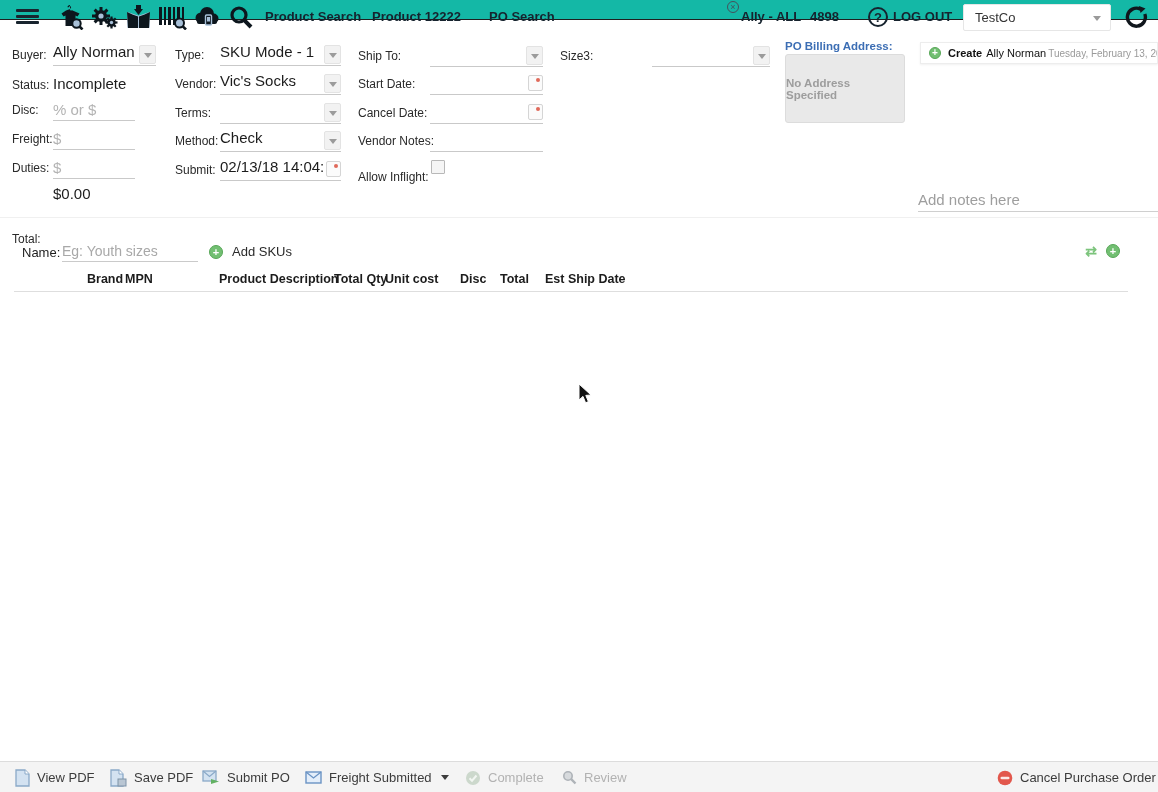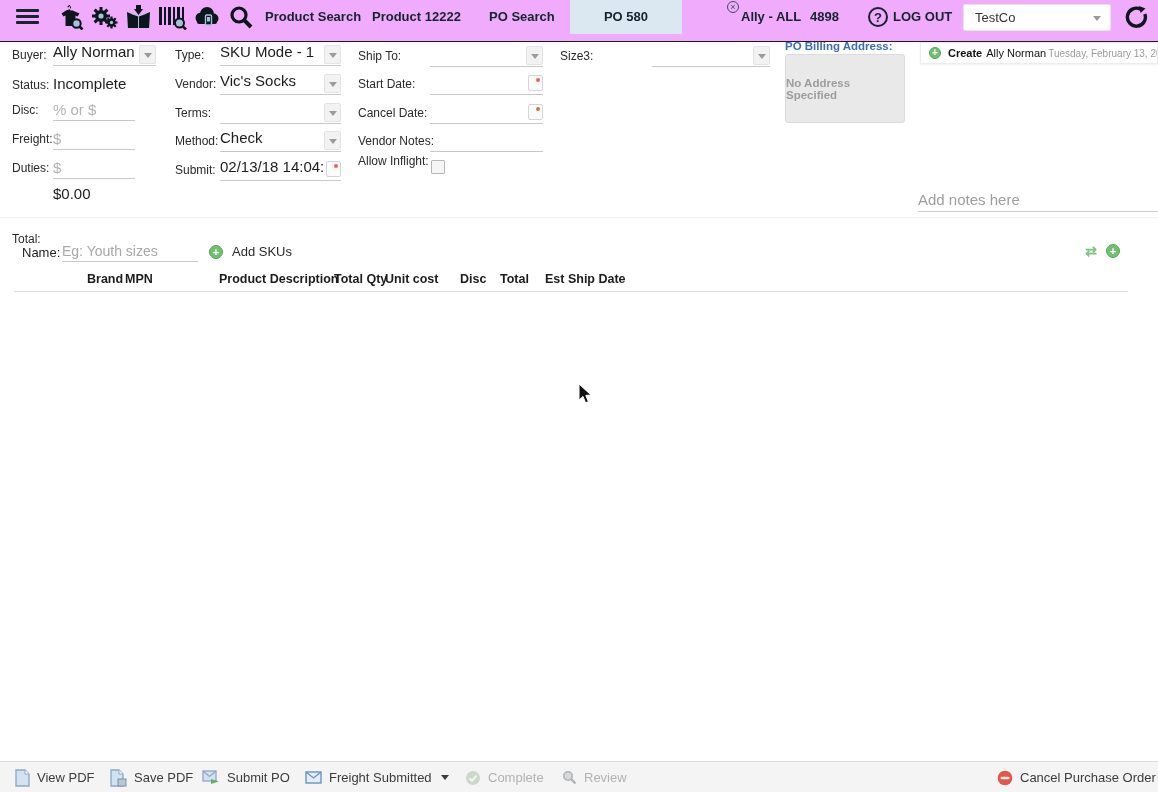--- a/index.html
+++ b/index.html
@@ -1,20 +1,20 @@
 <!DOCTYPE html>
 <html><head>
 <meta charset="utf-8">
 <style>
   * { margin:0; padding:0; box-sizing:border-box; }
   html,body { width:1158px; height:792px; background:#fff; font-family:"Liberation Sans", sans-serif; overflow:hidden; }
   #screen { position:relative; width:1158px; height:792px; background:#fff; }
 
   
-  .navbar { position:absolute; left:0; top:0; width:1158px; height:42px; background:#f0abfc; border-bottom:1px solid #1f1f1f; }
+  .navbar { position:absolute; left:0; top:0; width:1158px; height:20px; background:#14b8a6; border-bottom:1px solid #1f1f1f; }
   .hamburger { position:absolute; left:16px; top:9px; width:23px; height:16px; cursor:pointer; }
   .hamburger span { display:block; height:3px; background:#18242e; margin-bottom:3px; border-radius:1px; }
   .nav-icons { position:absolute; left:56px; top:3px; display:flex; gap:5px; align-items:center; height:28px; }
   .nav-icons .ico { width:29px; height:28px; display:flex; align-items:center; justify-content:center; cursor:pointer; }
   .nav-tab { position:absolute; top:0; height:34px; line-height:34px; font-size:13px; font-weight:bold; color:#16232e; cursor:pointer; white-space:nowrap; }
   .nav-tab.active-block { background:#dbe7f1; text-align:center; }
   .mini-close { position:absolute; left:727px; top:1px; width:12px; height:12px; border:1px solid #44525c; border-radius:50%; color:#44525c; font-size:9px; line-height:10px; text-align:center; cursor:pointer; }
   .nav-text { position:absolute; top:0; height:34px; line-height:34px; font-size:13px; font-weight:bold; color:#16232e; white-space:nowrap; }
   .help-circle { position:absolute; left:868px; top:7px; width:20px; height:20px; border:2px solid #16232e; border-radius:50%; font-size:13px; font-weight:bold; color:#16232e; text-align:center; line-height:17px; cursor:pointer; }
   .company-select { position:absolute; left:963px; top:4px; width:148px; height:27px; background:#fff; border:1px solid #e6e6e6; border-radius:2px; font-size:13px; color:#333; line-height:25px; padding-left:11px; cursor:pointer; }
@@ -151,21 +151,20 @@
         <svg width="26" height="26" viewBox="0 0 26 26">
             <circle cx="11" cy="11" r="7" fill="none" stroke="#0d161d" stroke-width="3.2"></circle>
             <line x1="16.2" y1="16.2" x2="23" y2="23" stroke="#0d161d" stroke-width="4"></line>
           </svg>
       </div>
     </div>
 
     <span class="nav-tab" style="left:265px;">Product Search</span>
     <span class="nav-tab" style="left:372px;">Product 12222</span>
     <span class="nav-tab" style="left:489px;">PO Search</span>
-    <span class="nav-tab active-block" style="left:570px; width:112px;">PO 580</span>
 
     <span class="mini-close">×</span>
     <span class="nav-text" style="left:741px;">Ally - ALL</span>
     <span class="nav-text" style="left:810px;">4898</span>
     <span class="help-circle">?</span>
     <span class="nav-text" style="left:893px;">LOG OUT</span>
 
     <div class="company-select">
       <span>TestCo</span>
       <span class="caret"></span>
@@ -239,21 +238,21 @@
   </div>
   <span class="flabel" style="left:358px; top:106px;">Cancel Date:</span>
   <div class="ufield" style="left:430px; top:101px; width:113px; height:23px;">
     <span class="fvalue" style="position:static;"></span>
     <span class="cal-ico"></span>
   </div>
   <span class="flabel" style="left:358px; top:134px;">Vendor Notes:</span>
   <div class="ufield" style="left:430px; top:129px; width:113px; height:23px;">
     <span class="fvalue" style="position:static;"></span>
   </div>
-  <span class="flabel" style="left:358px; top:154px;">Allow Inflight:</span>
+  <span class="flabel" style="left:358px; top:170px;">Allow Inflight:</span>
   <span class="checkbox" style="left:431px; top:160px;"></span>
 
   <span class="flabel" style="left:560px; top:49px;">Size3:</span>
   <div class="ufield" style="left:652px; top:44px; width:118px; height:23px;">
     <span class="fvalue" style="position:static;"></span>
     <span class="dd-caret"></span>
   </div>
 
   <span class="billing-label">PO Billing Address:</span>
   <div class="billing-box">

